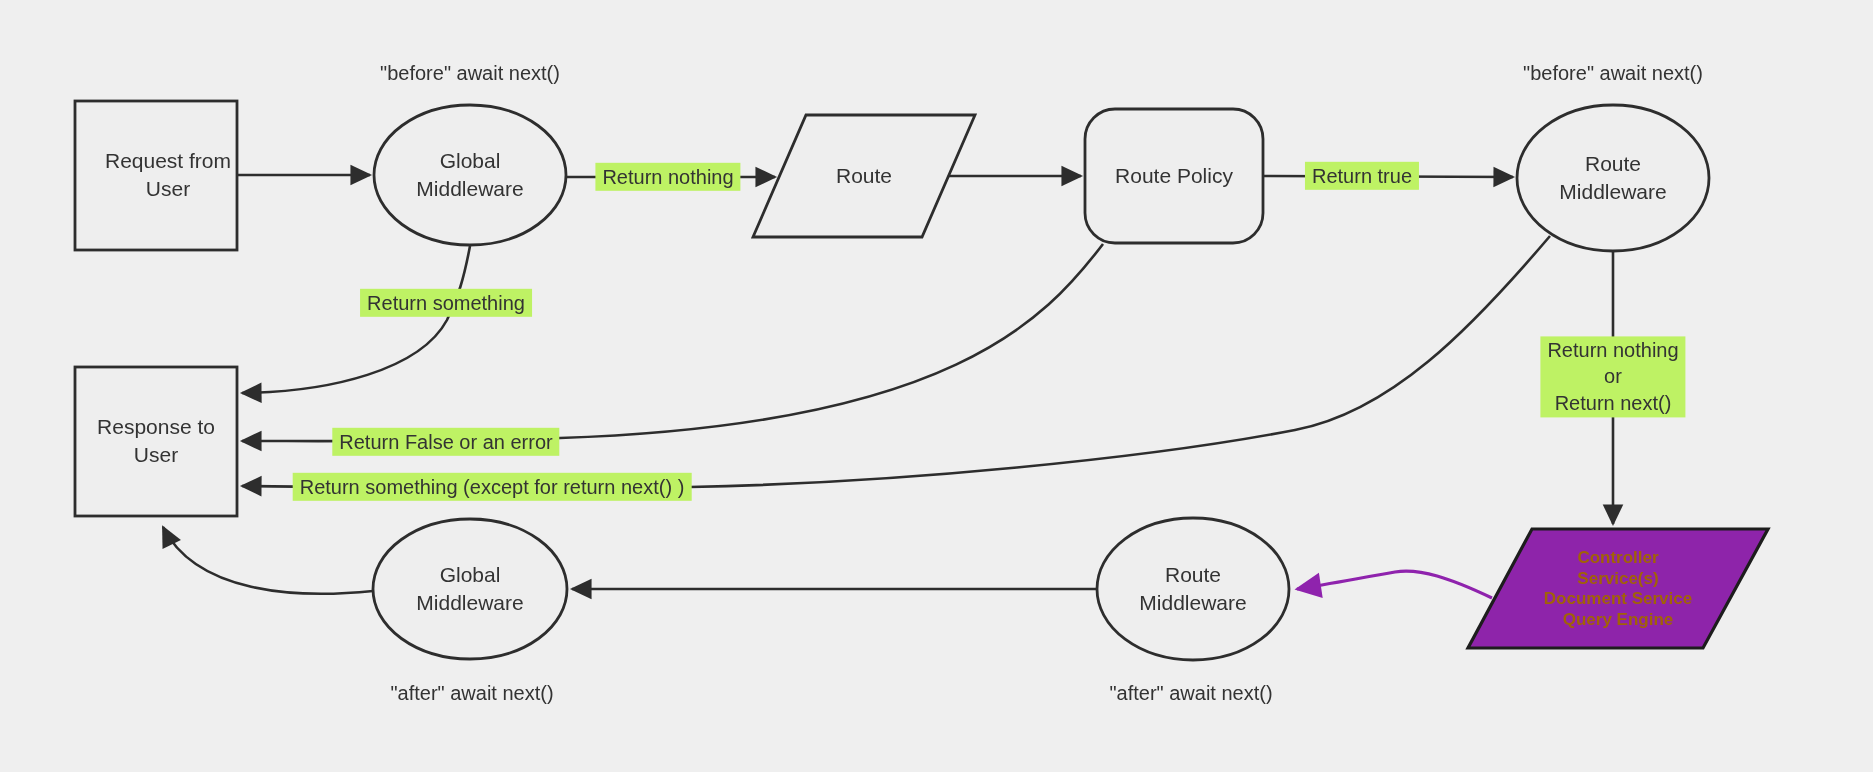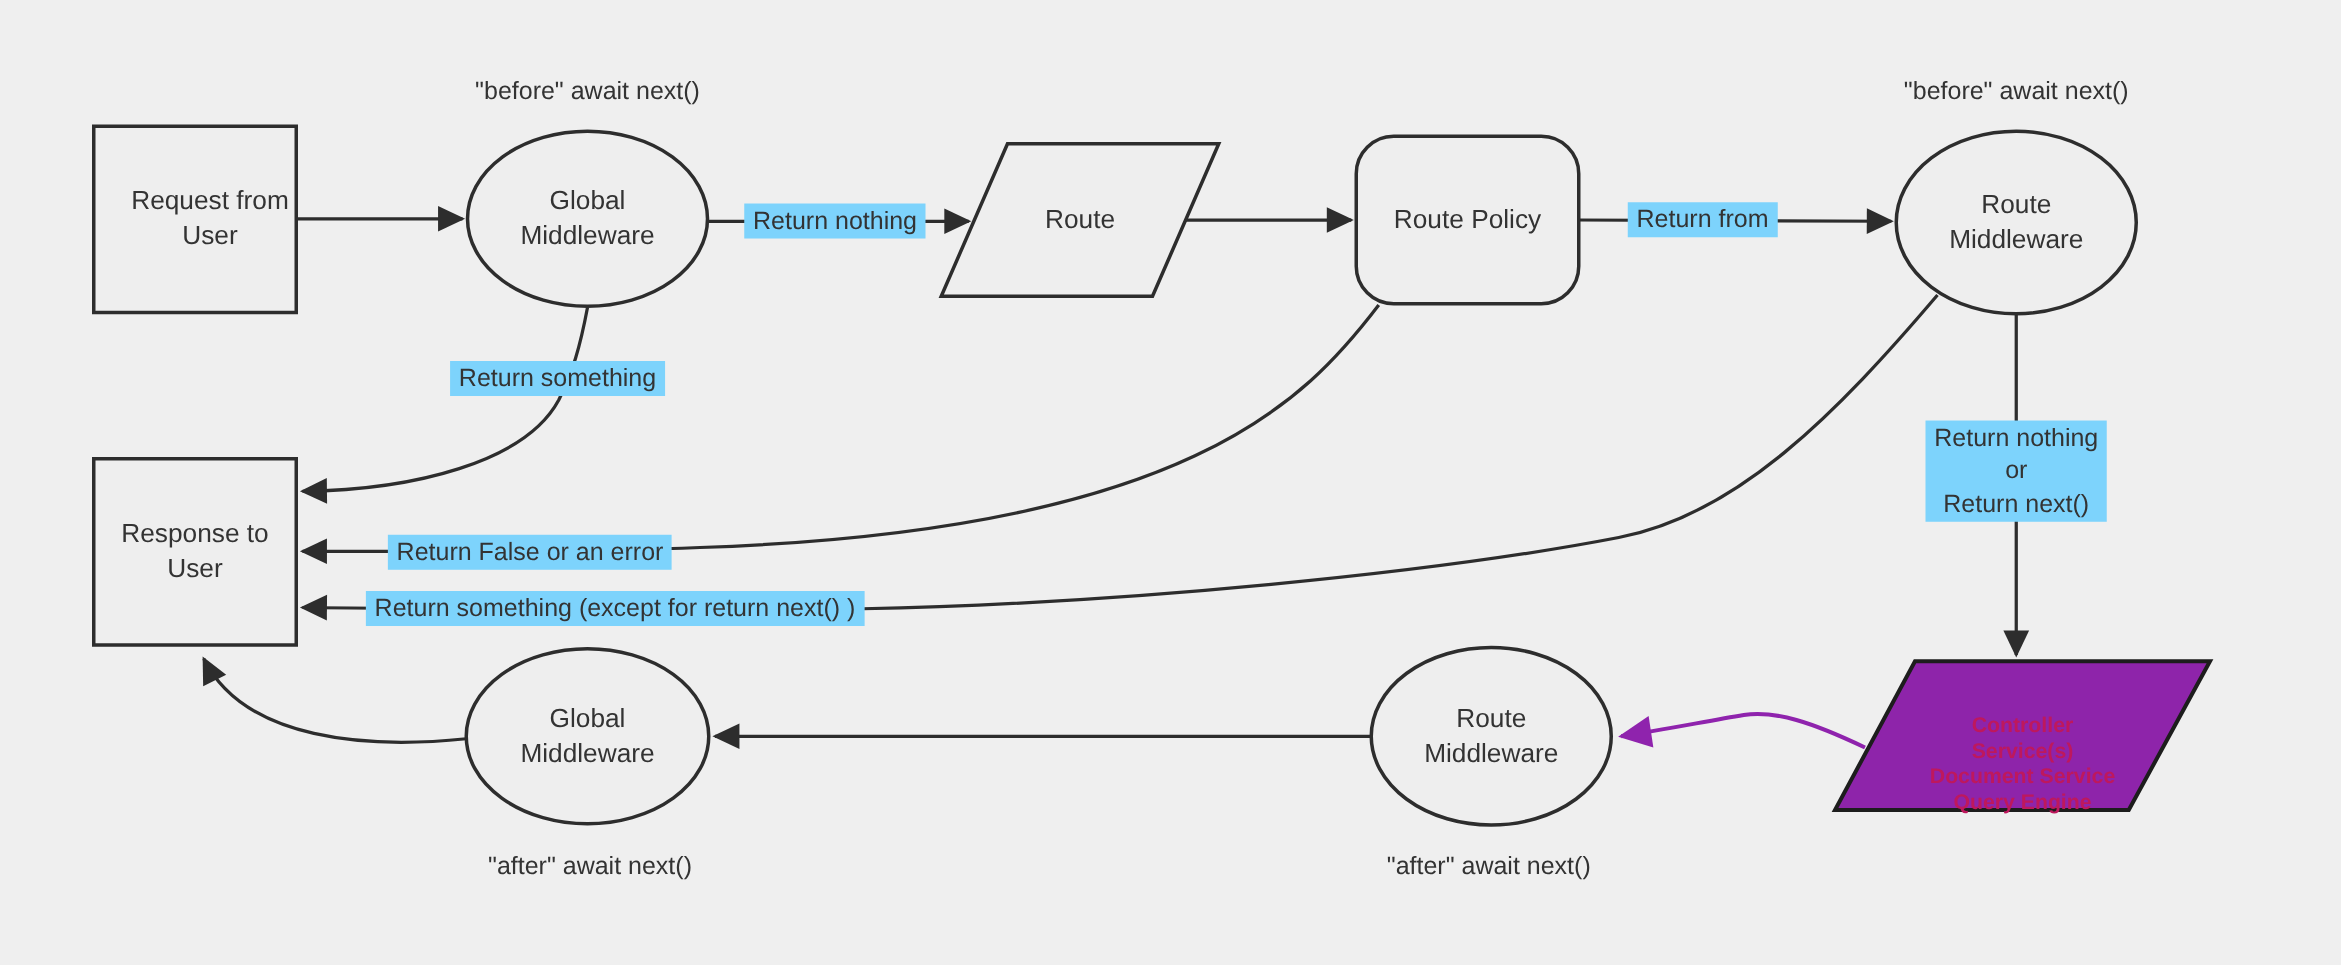--- a/index.html
+++ b/index.html
@@ -18,32 +18,31 @@
     white-space:pre-line;
     text-align:center;
     width:max-content;
     line-height:1.32;
     font-size:21px;
     color:#333333;
     z-index:2;
   }
   .elbl{
     font-size:20px;
-    background:#7dd3fc;
+    background:#bef264;
     padding:1px 7px;
   }
   .freelbl{
     font-size:20px;
   }
   .ctrl-lbl{
     font-size:17px;
     font-weight:bold;
-    color:#be185d;
+    color:#a16207;
     line-height:1.22;
-    margin-top:23px;
   }
 </style>
 </head>
 <body>
 
 <div class="stage">
 
   <svg width="1873" height="772" viewBox="0 0 1873 772">
     <defs>
       <marker id="arrow" viewBox="0 0 12 12" refX="10.5" refY="6" markerWidth="9.5" markerHeight="9.5" orient="auto-start-reverse">
@@ -96,23 +95,23 @@
   <div class="lbl" style="left:1193px;top:589px">Route
 Middleware</div>
   <div class="lbl" style="left:470px;top:589px">Global
 Middleware</div>
   <div class="lbl" style="left:156px;top:441px">Response to
 User</div>
 
   <div class="lbl freelbl" style="left:470px;top:73px">"before" await next()</div>
   <div class="lbl freelbl" style="left:1613px;top:73px">"before" await next()</div>
   <div class="lbl elbl" style="left:668px;top:177px">Return nothing</div>
-  <div class="lbl elbl" style="left:1362px;top:176px">Return from</div>
+  <div class="lbl elbl" style="left:1362px;top:176px">Return true</div>
   <div class="lbl elbl" style="left:446px;top:303px">Return something</div>
-  <div class="lbl elbl" style="left:424px;top:442px">Return False or an error</div>
+  <div class="lbl elbl" style="left:446px;top:442px">Return False or an error</div>
   <div class="lbl elbl" style="left:492px;top:487px">Return something (except for return next() )</div>
   <div class="lbl elbl" style="left:1613px;top:377px">Return nothing
 or
 Return next()</div>
   <div class="lbl freelbl" style="left:472px;top:693px">"after" await next()</div>
   <div class="lbl freelbl" style="left:1191px;top:693px">"after" await next()</div>
 
 </div>
 
 </body></html>

